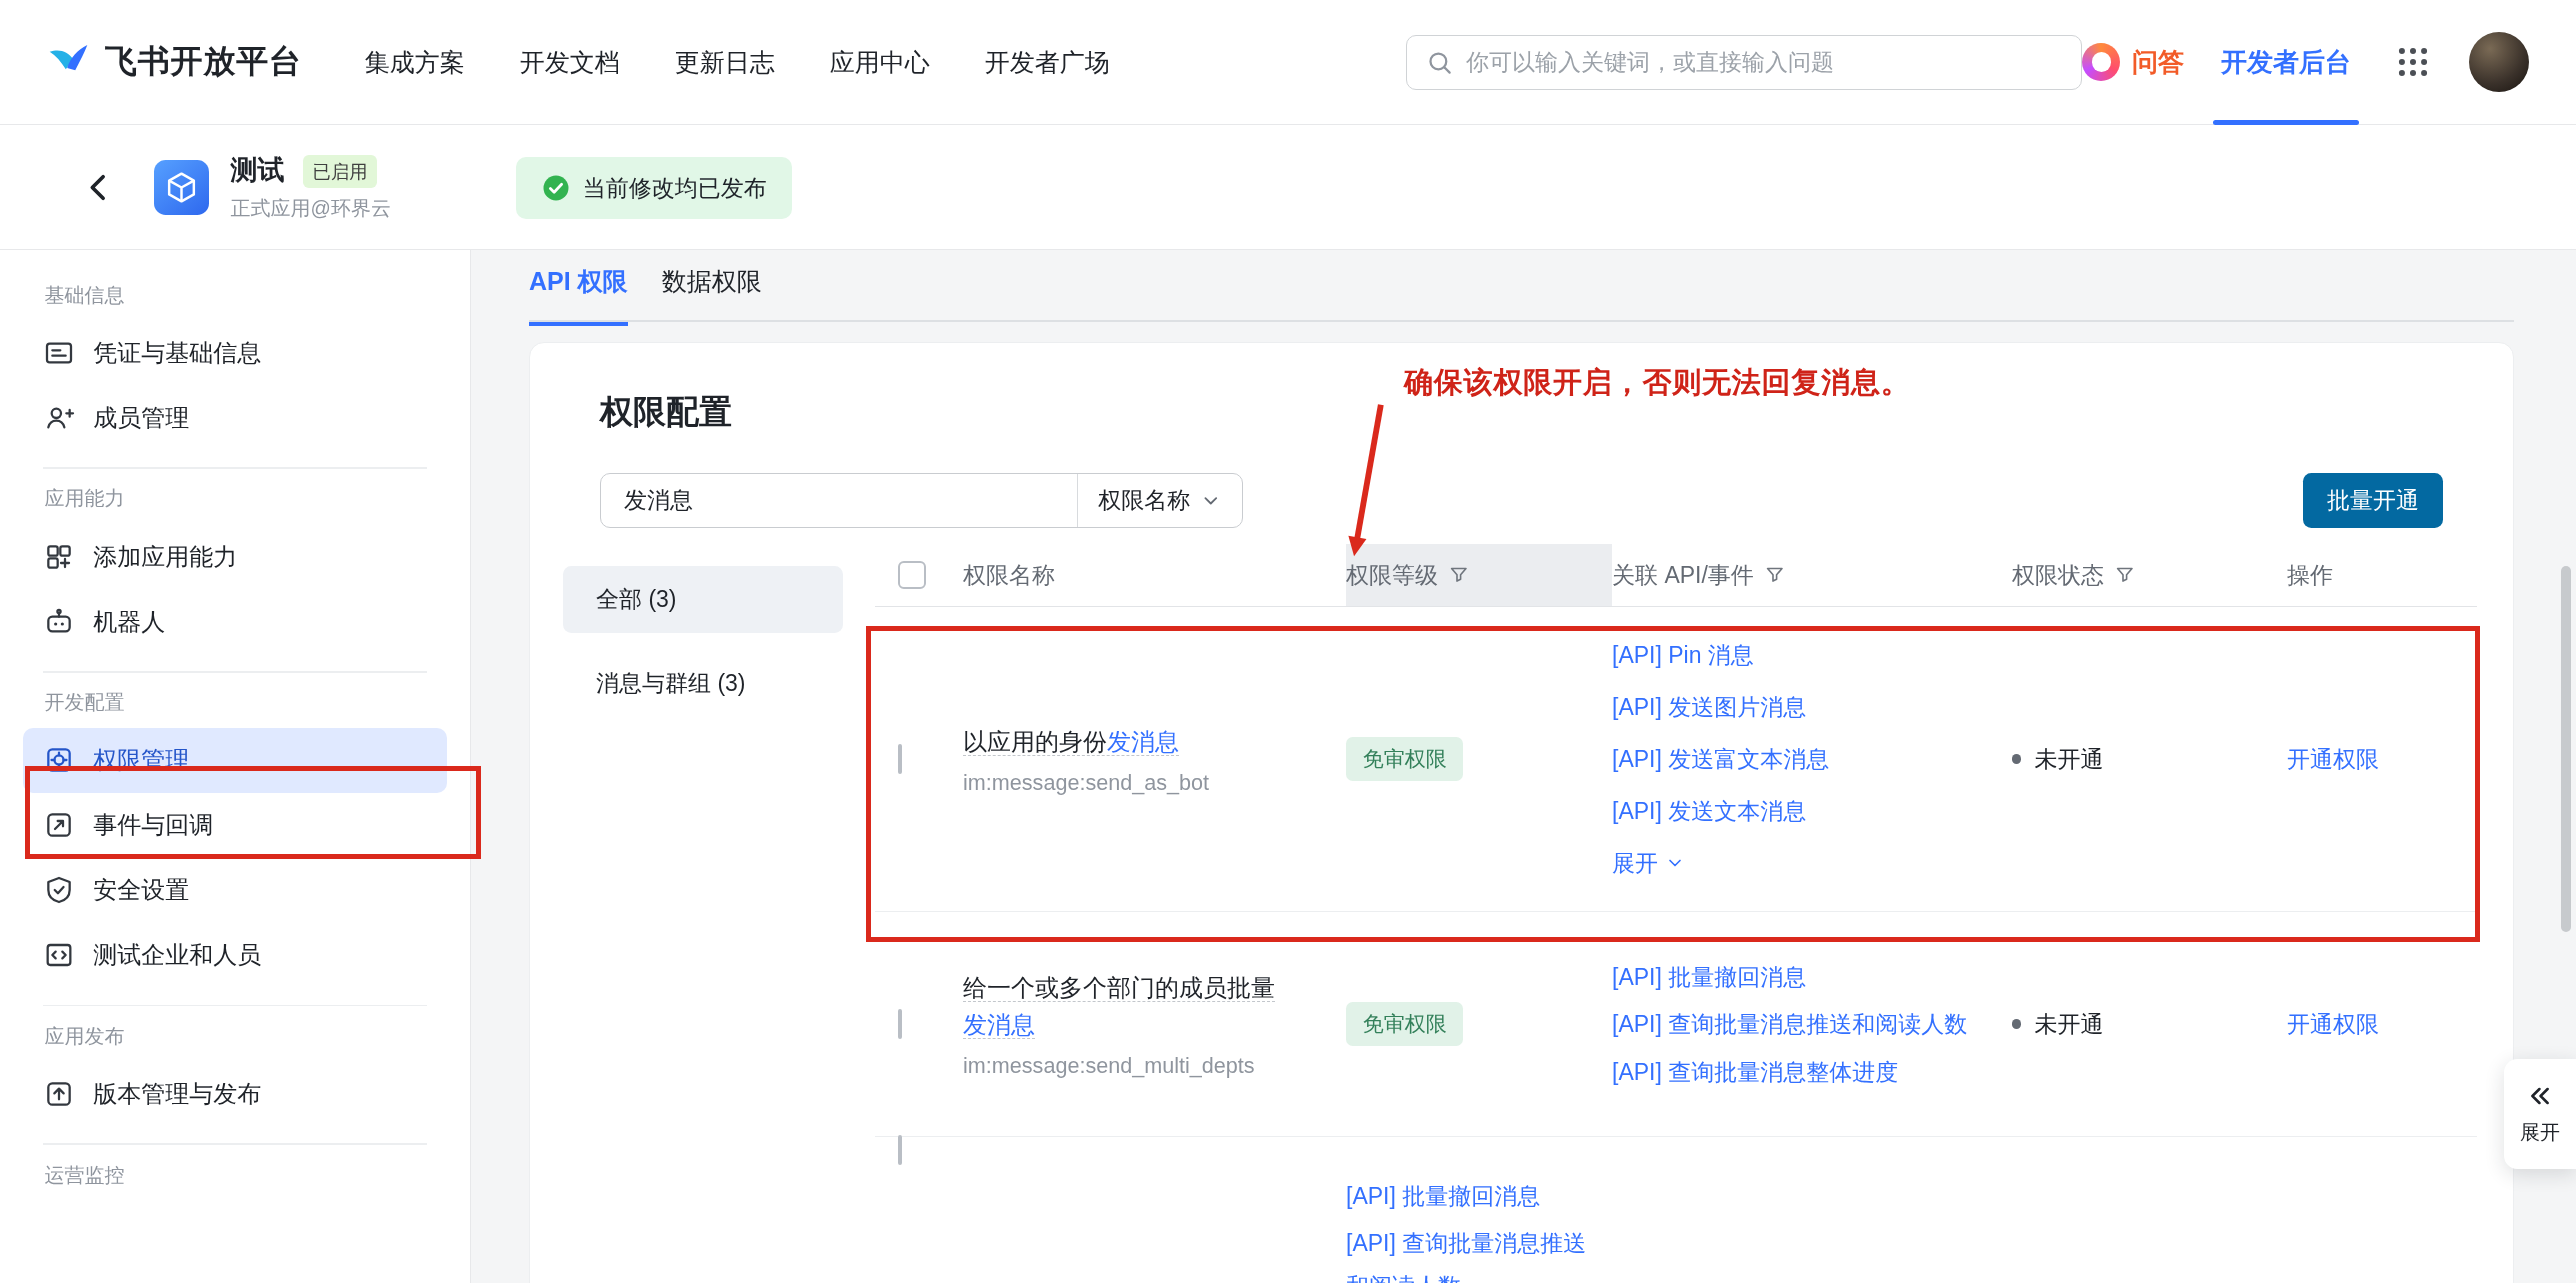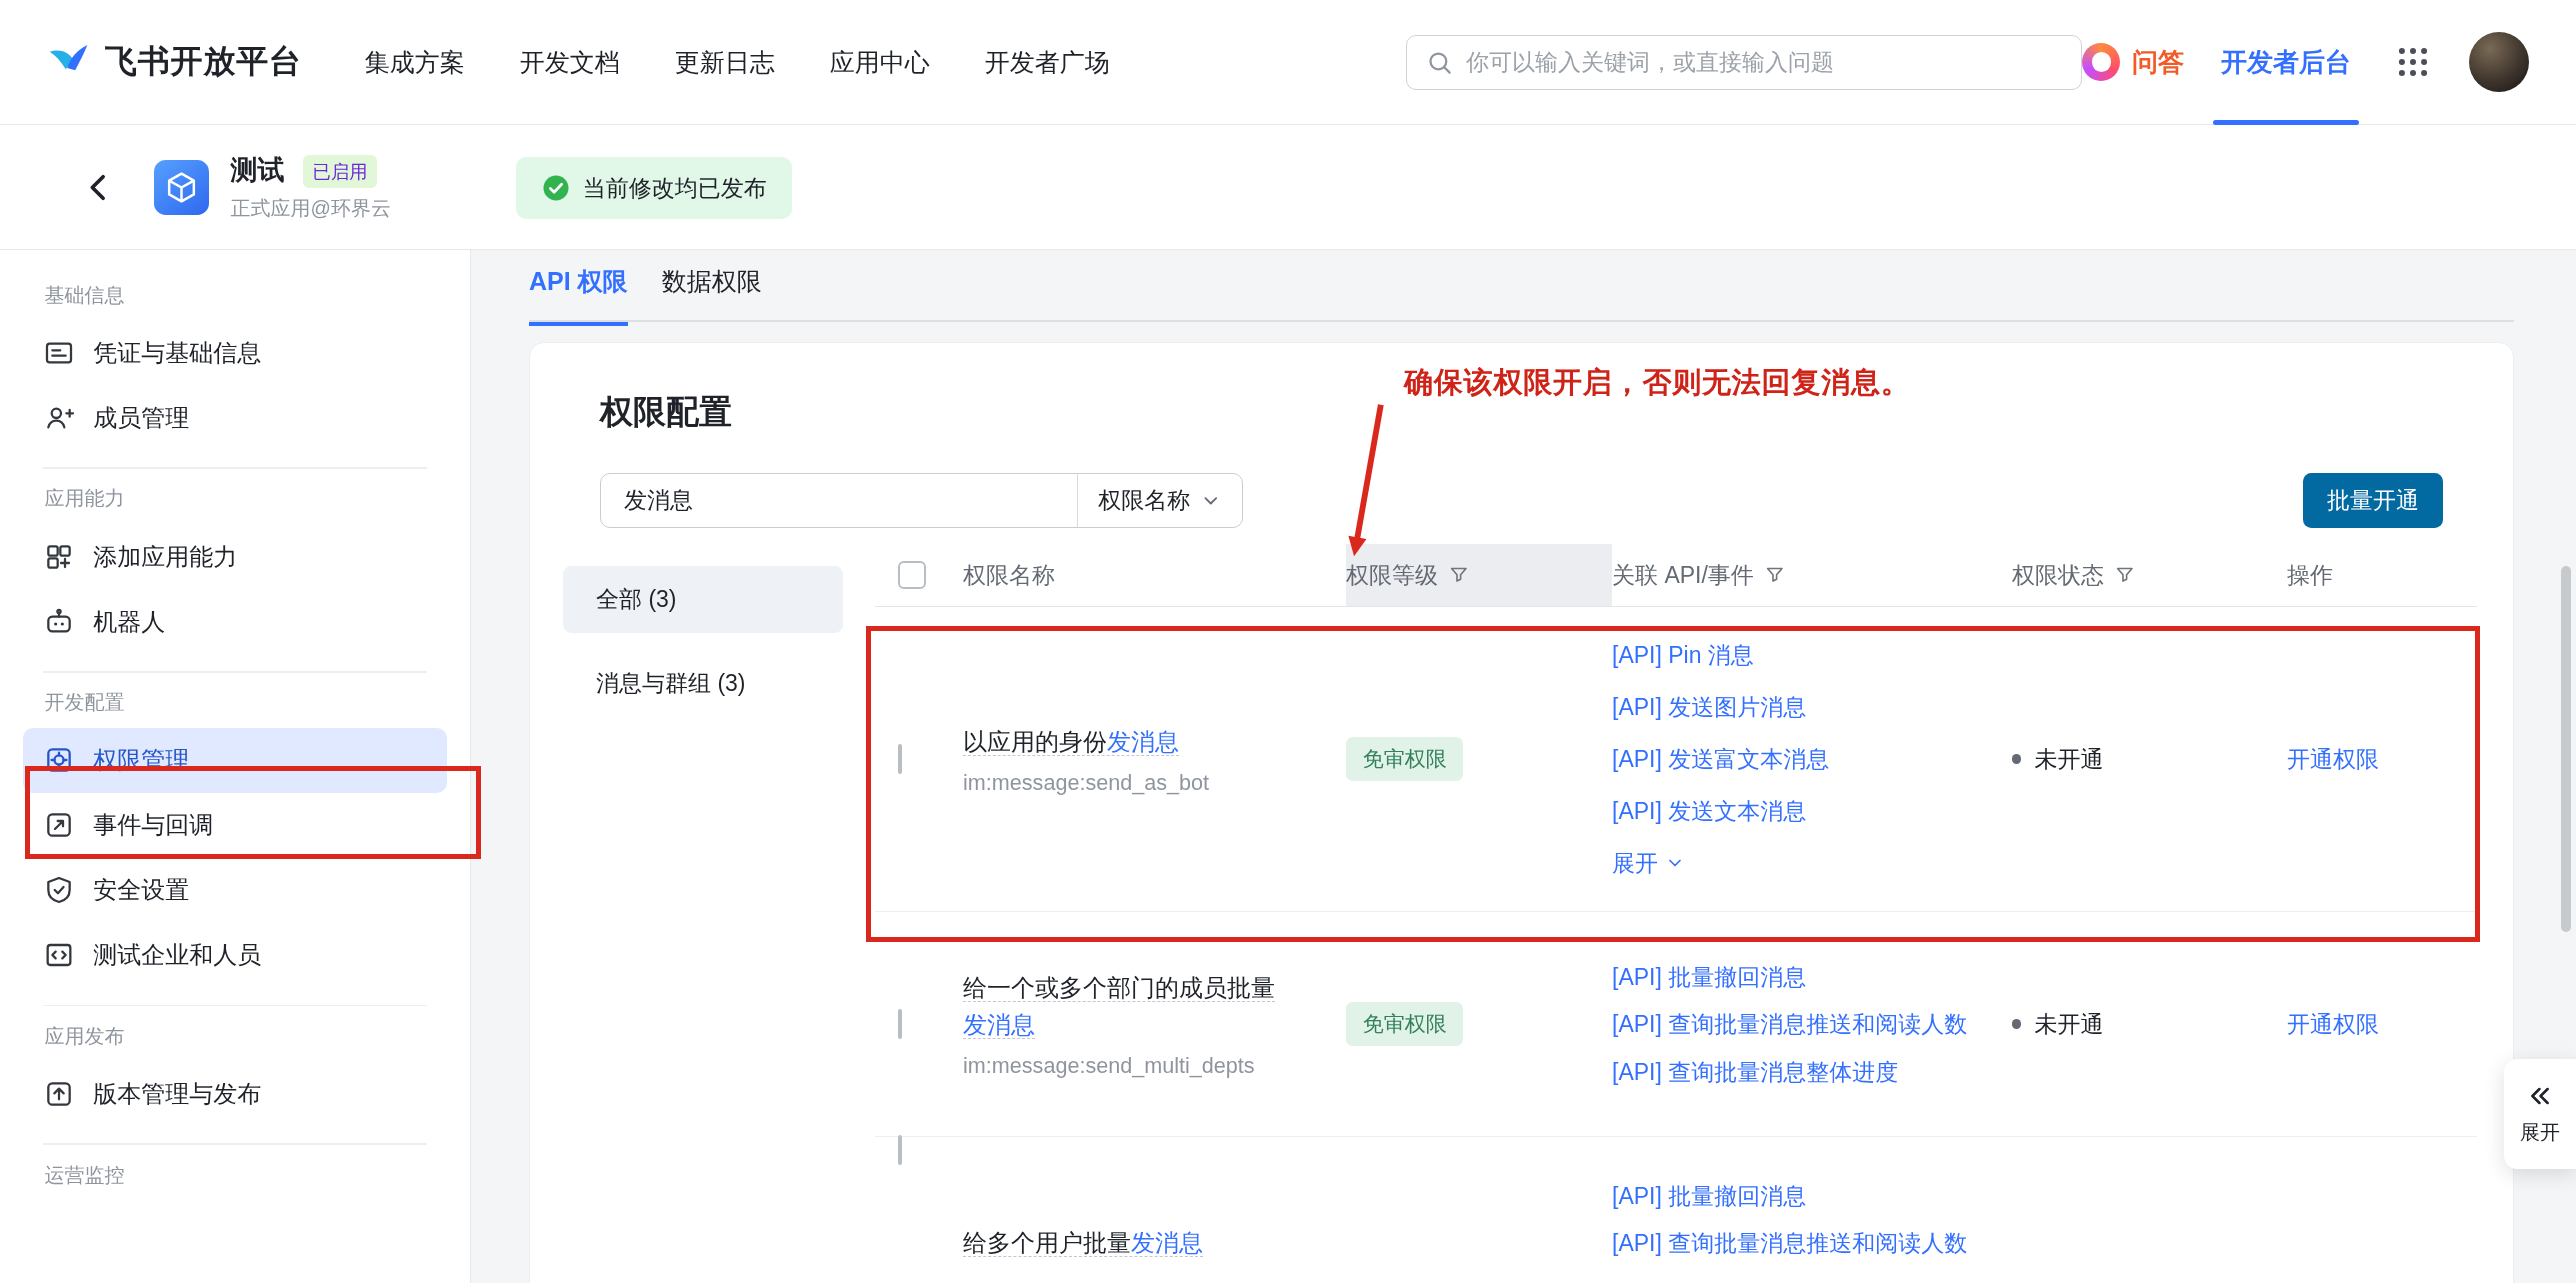--- a/index.html
+++ b/index.html
@@ -47,21 +47,21 @@
     position:absolute; left:0; top:125px; width:2576px; height:125px;
     background:#fff; border-bottom:1.7px solid #e7e8ea;
     display:flex; align-items:center; padding:0 80px; z-index:20;
   }
   .back-btn { color:#1f2329; cursor:pointer; margin-right:37px; }
   .app-icon { width:55px; height:55px; border-radius:11.7px; margin-right:21.6px;
     background:linear-gradient(140deg,#56a0ff,#2e68ee); display:flex; align-items:center; justify-content:center; }
   .app-meta { display:flex; flex-direction:column; gap:6.7px; }
   .app-name-row { display:flex; align-items:flex-end; gap:18px; }
   .app-name { font-size:27px; font-weight:700; }
-  .enabled-badge { font-size:18.3px; color:#6d28d9; background:#e2f7d8;
+  .enabled-badge { font-size:18.3px; color:#404040; background:#e2f7d8;
     padding:4.2px 10px; border-radius:5.8px; font-weight:500; }
   .app-subtitle { font-size:20px; color:#8f959e; }
   .publish-pill {
     position:absolute; left:516px; top:32px; height:62px;
     background:#e1f7e7; border-radius:10px; display:flex; align-items:center;
     gap:11.7px; padding:0 25px; font-size:23px; color:#1f2329;
   }
 
   
   .sidebar {
@@ -420,23 +420,20 @@
         </div>
         <div class="status-cell">
           <span class="status-dot"></span>
           <span>未开通</span>
         </div>
         <div class="action-cell"><span class="action-link">开通权限</span></div>
       </div>
 
       <div class="trow trow-3">
         <div><span class="checkbox"></span></div>
-        <div class="name-cell">
-          <div class="name-wrap"><span class="perm-name"><span>给多个用户批量</span><span class="hl">发消息</span></span></div>
-        </div>
         <div class="level-cell"></div>
         <div class="apis-cell">
           <span class="api-link">[API] 批量撤回消息</span>
           <span class="api-link" style="line-height:43px;">[API] 查询批量消息推送和阅读人数</span>
         </div>
         <div class="status-cell"></div>
         <div class="action-cell"></div>
       </div>
     </div>
   </div>

